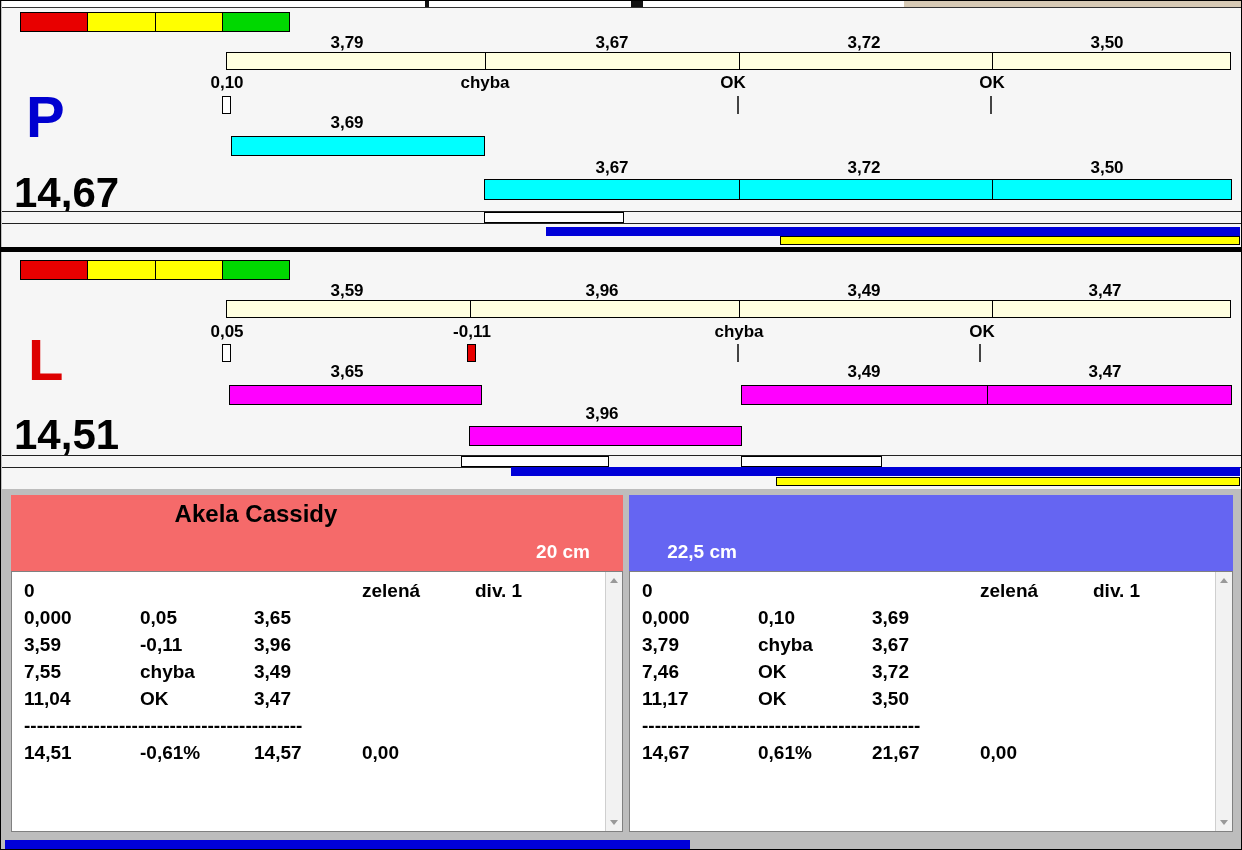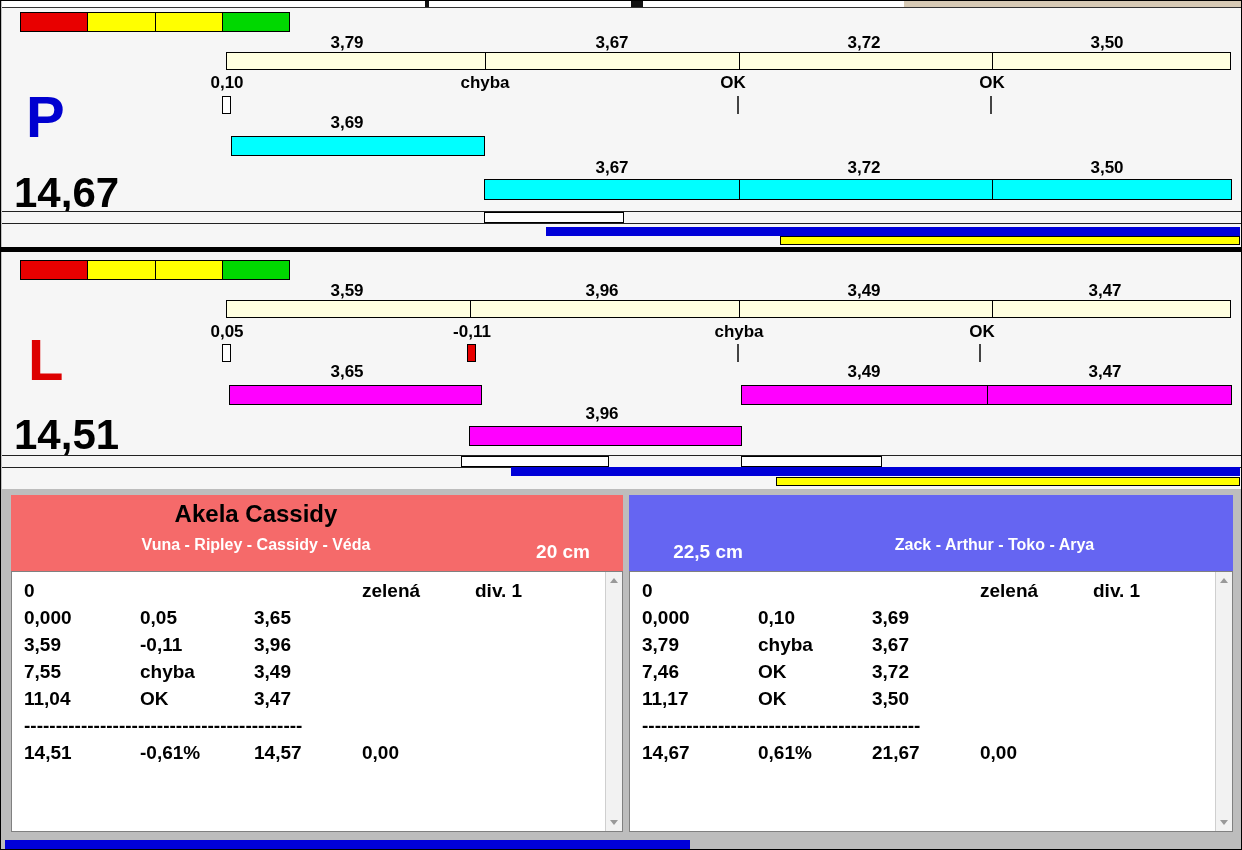--- a/index.html
+++ b/index.html
@@ -200,27 +200,25 @@
     <div class="abs white-bar" style="left:459px;top:204px;width:148px;"></div>
     <div class="abs white-bar" style="left:739px;top:204px;width:141px;"></div>
     <div class="abs blue-bar" style="left:509px;top:215px;width:729px;"></div>
     <div class="abs yellow-bar" style="left:774px;top:225px;width:464px;"></div>
   </div>
 
   <div class="abs bottom-bg"></div>
 
   <div class="abs team-header team-header-left">
     <div class="team-name" style="left:0;width:490px;">Akela Cassidy</div>
-    <div class="team-runners" style="left:0;width:490px;">Vuna - Ripley - Cassidy - Véda</div>
     <div class="height-label" style="left:492px;width:120px;">20 cm</div>
   </div>
 
   <div class="abs team-header team-header-right">
-    <div class="height-label" style="left:14px;width:130px;">22,5 cm</div>
-    <div class="team-runners" style="left:127px;width:477px;">Zack - Arthur - Toko - Arya</div>
+    <div class="height-label" style="left:8px;width:130px;">22,5 cm</div>
   </div>
 
 
   <div class="abs data-area data-area-left">
       <div class="data-row">
         <span class="col col1">0</span>
         <span class="col col2"></span>
         <span class="col col3"></span>
         <span class="col col4">zelená</span>
         <span class="col col5">div. 1</span>

